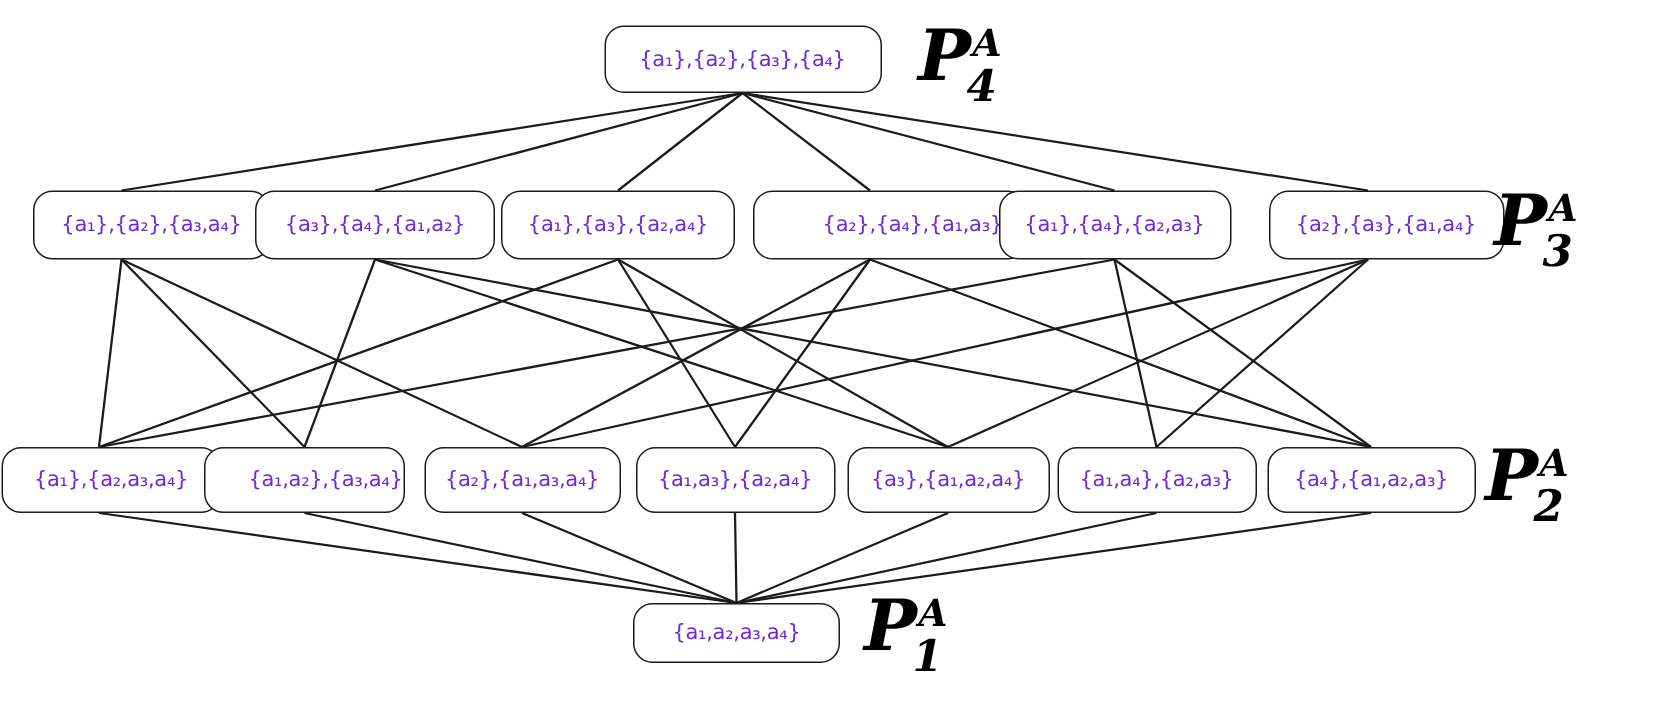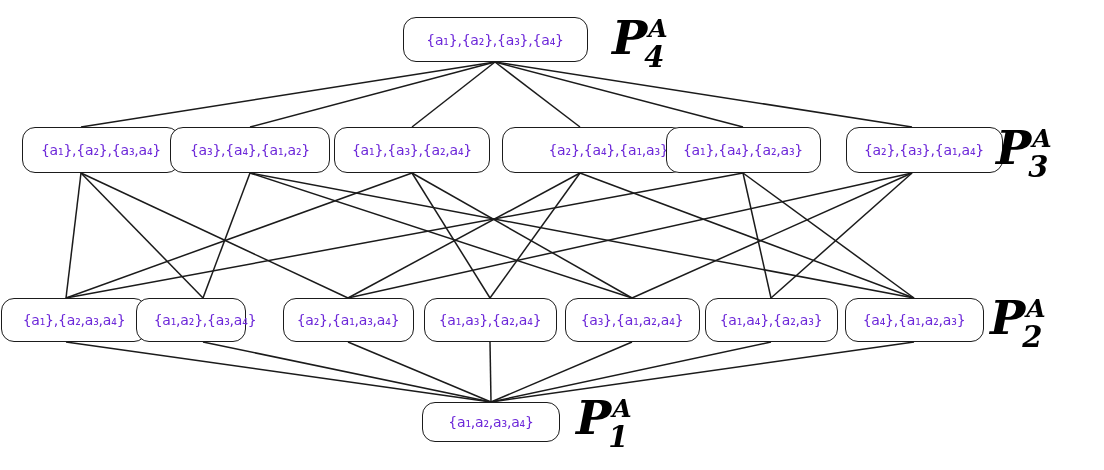--- a/index.html
+++ b/index.html
@@ -93,21 +93,21 @@
       </div>
       <div class="node" style="left: 665.5px; top: 127px; width: 155px; height: 46px; text-align: center;">
         <span class="node-label">{a₁},{a₄},{a₂,a₃}</span>
       </div>
       <div class="node" style="left: 833.5px; top: 127px; width: 157px; height: 46px; margin-left: 12px;">
         <span class="node-label">{a₂},{a₃},{a₁,a₄}</span>
       </div>
       <div class="node" style="left: 1px; top: 298px; width: 146px; height: 44px;">
         <span class="node-label">{a₁},{a₂,a₃,a₄}</span>
       </div>
-      <div class="node" style="left: 136px; top: 298px; width: 110px; height: 44px; padding-left: 28px;">
+      <div class="node" style="left: 136px; top: 298px; width: 134px; height: 44px; padding-left: 28px;">
         <span class="node-label">{a₁,a₂},{a₃,a₄}</span>
       </div>
       <div class="node" style="left: 282.5px; top: 298px; width: 131px; height: 44px;">
         <span class="node-label">{a₂},{a₁,a₃,a₄}</span>
       </div>
       <div class="node" style="left: 423.5px; top: 298px; width: 133px; height: 44px; text-align: center;">
         <span class="node-label">{a₁,a₃},{a₂,a₄}</span>
       </div>
       <div class="node" style="left: 564.5px; top: 298px; width: 135px; height: 44px;">
         <span class="node-label">{a₃},{a₁,a₂,a₄}</span>

